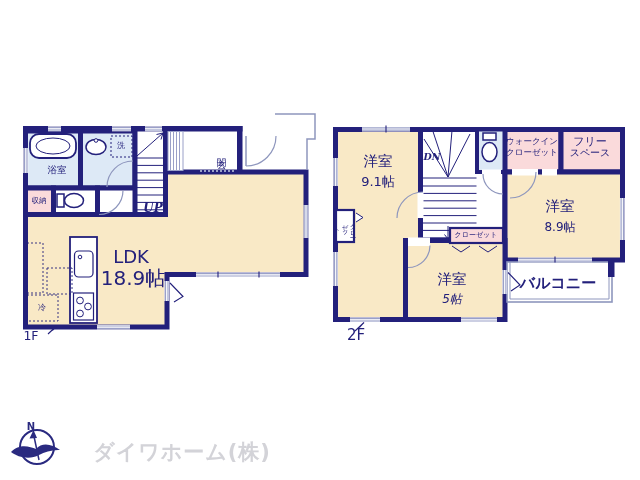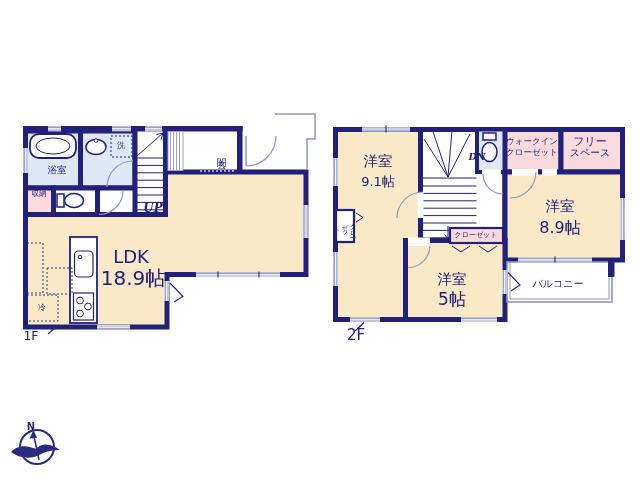--- a/index.html
+++ b/index.html
@@ -256,39 +256,40 @@
   <g>
     <circle cx="37" cy="447" r="17" fill="none" stroke="#2a2a80" stroke-width="2"></circle>
     <line x1="39" y1="460" x2="33.5" y2="434" stroke="#2a2a80" stroke-width="1.5"></line>
     <polygon points="29.5,438.5 33.5,430 37,438" fill="#2a2a80"></polygon>
     <path d="M11,452 C20,443 30,447 36,449 C42,442 52,444 60,450 C52,449.5 45,452 39,455 C30,460 18,457.5 11,452 Z" fill="#2a2a80"></path>
   </g>
 </svg>
 
 <div class="lbl" style="left:57px;top:170px;font-size:9.5px;">浴室</div>
 <div class="lbl" style="left:121px;top:146px;font-size:8px;">洗</div>
-<div class="lbl" style="left:39px;top:194px;font-size:7.5px;">収納</div>
+<div class="lbl" style="left:39px;top:201px;font-size:7.5px;">収納</div>
 <div class="lbl vert" style="left:221px;top:151px;font-size:9.5px;">玄関</div>
 <div class="lbl stair-dir" style="left:153px;top:209px;font-size:12px;">UP</div>
 <div class="lbl" style="left:131px;top:257px;font-size:18px;">LDK</div>
 <div class="lbl" style="left:133px;top:278px;font-size:20px;">18.9帖</div>
 <div class="lbl" style="left:42px;top:308px;font-size:8px;">冷</div>
 <div class="lbl" style="left:31px;top:336px;font-size:12.5px;">1F</div>
 
 <div class="lbl" style="left:378px;top:161px;font-size:14.5px;">洋室</div>
 <div class="lbl" style="left:378px;top:182px;font-size:13px;text-align:right;">9.1帖</div>
-<div class="lbl stair-dir" style="left:432px;top:157px;font-size:9.5px;margin-left:45px;">DN</div>
+<div class="lbl stair-dir" style="left:432px;top:157px;font-size:9.5px;">DN</div>
 <div class="lbl" style="left:532px;top:142px;font-size:8.5px;">ウォークイン</div>
 <div class="lbl" style="left:532px;top:153px;font-size:8.5px;">クローゼット</div>
 <div class="lbl" style="left:590px;top:142px;font-size:11px;">フリー</div>
 <div class="lbl" style="left:590px;top:153px;font-size:10px;">スペース</div>
 <div class="lbl" style="left:560px;top:206px;font-size:14.5px;">洋室</div>
-<div class="lbl" style="left:560px;top:228px;font-size:16px;">8.9帖</div>
+<div class="lbl" style="left:560px;top:228px;font-size:12px;">8.9帖</div>
 <div class="lbl" style="left:476px;top:235px;font-size:7px;">クローゼット</div>
 <div class="lbl vert" style="left:345px;top:226px;font-size:6.5px;height:22px;line-height:8px;">クローゼット</div>
 <div class="lbl" style="left:452px;top:279px;font-size:14.5px;">洋室</div>
-<div class="lbl" style="left:452px;top:300px;font-size:17px;">5帖</div>
-<div class="lbl" style="left:558px;top:284px;font-size:10px;">バルコニー</div>
+<div class="lbl" style="left:452px;top:300px;font-size:12px;font-style:italic;">5帖</div>
+<div class="lbl" style="left:558px;top:284px;font-size:15px;font-weight:bold;">バルコニー</div>
 <div class="lbl" style="left:356px;top:336px;font-size:15px;">2F</div>
 
 <div class="lbl" style="left:31px;top:427px;font-size:10px;font-weight:bold;color:#2a2a80;">N</div>
+<div class="lbl company" style="left:182px;top:452px;font-size:21px;">ダイワホーム(株)</div>
 
 </div>
 
 </body></html>

